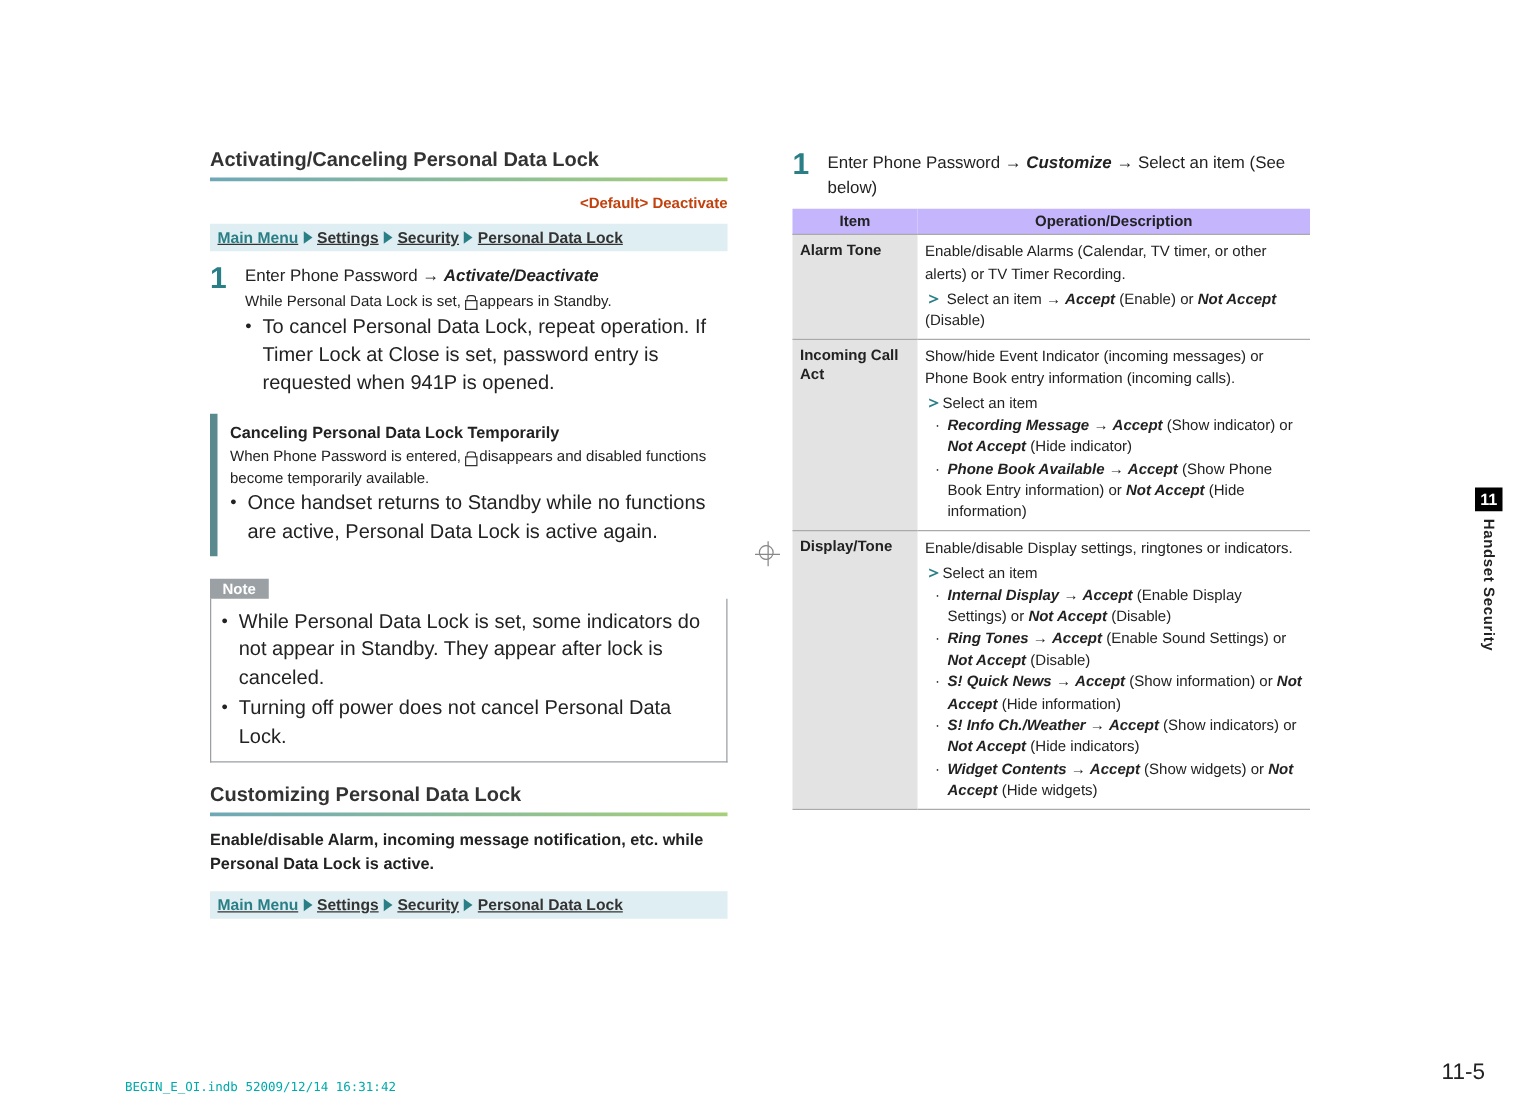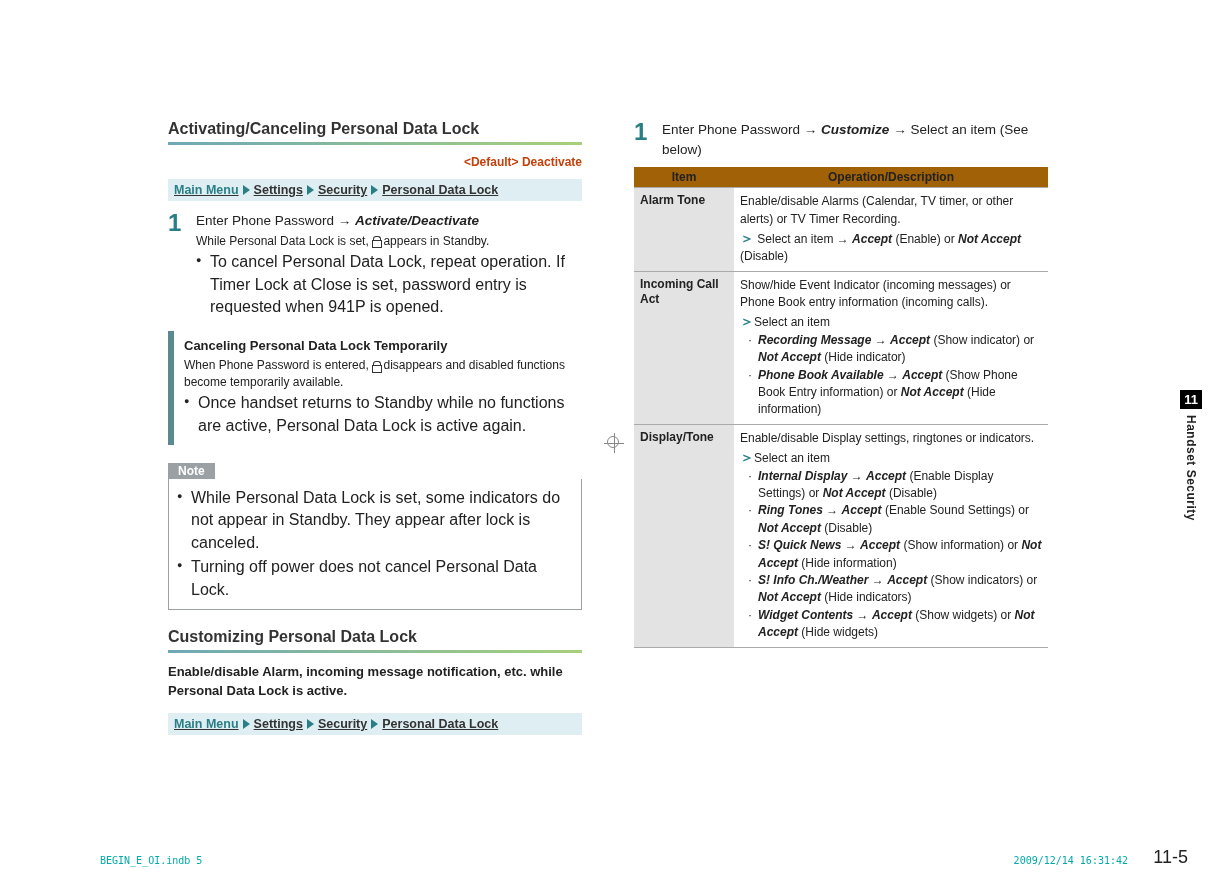--- a/index.html
+++ b/index.html
@@ -127,21 +127,21 @@
   h2.sub-h { margin-top: 10px; }
   .enable-text { font-size: 13px; font-weight: bold; margin-bottom: 12px; line-height: 1.45; }
 
   
   table.opts {
     border-collapse: collapse;
     width: 100%;
     font-size: 12px;
   }
   table.opts th {
-    background: #a16207;
+    background: #c4b5fd;
     font-weight: bold;
     text-align: center;
     padding: 3px 6px;
     border-bottom: 1px solid #aaa;
   }
   table.opts td {
     padding: 5px 6px;
     vertical-align: top;
     border-bottom: 1px solid #aaa;
   }
@@ -179,25 +179,24 @@
     letter-spacing: 0.5px;
   }
   .page-num {
     position: absolute;
     right: 40px;
     bottom: 18px;
     font-size: 18px;
   }
   .footer-imprint {
     position: absolute;
-    bottom: 20px;
+    bottom: 10px;
     left: 100px;
     right: 100px;
     display: flex;
-    justify-content: space-between;
     font-size: 10px;
     color: #0aa;
     font-family: monospace;
   }
   .reg-mark {
     position: absolute;
     width: 20px; height: 20px;
     left: 604px; top: 433px;
   }
   .reg-mark::before, .reg-mark::after {

